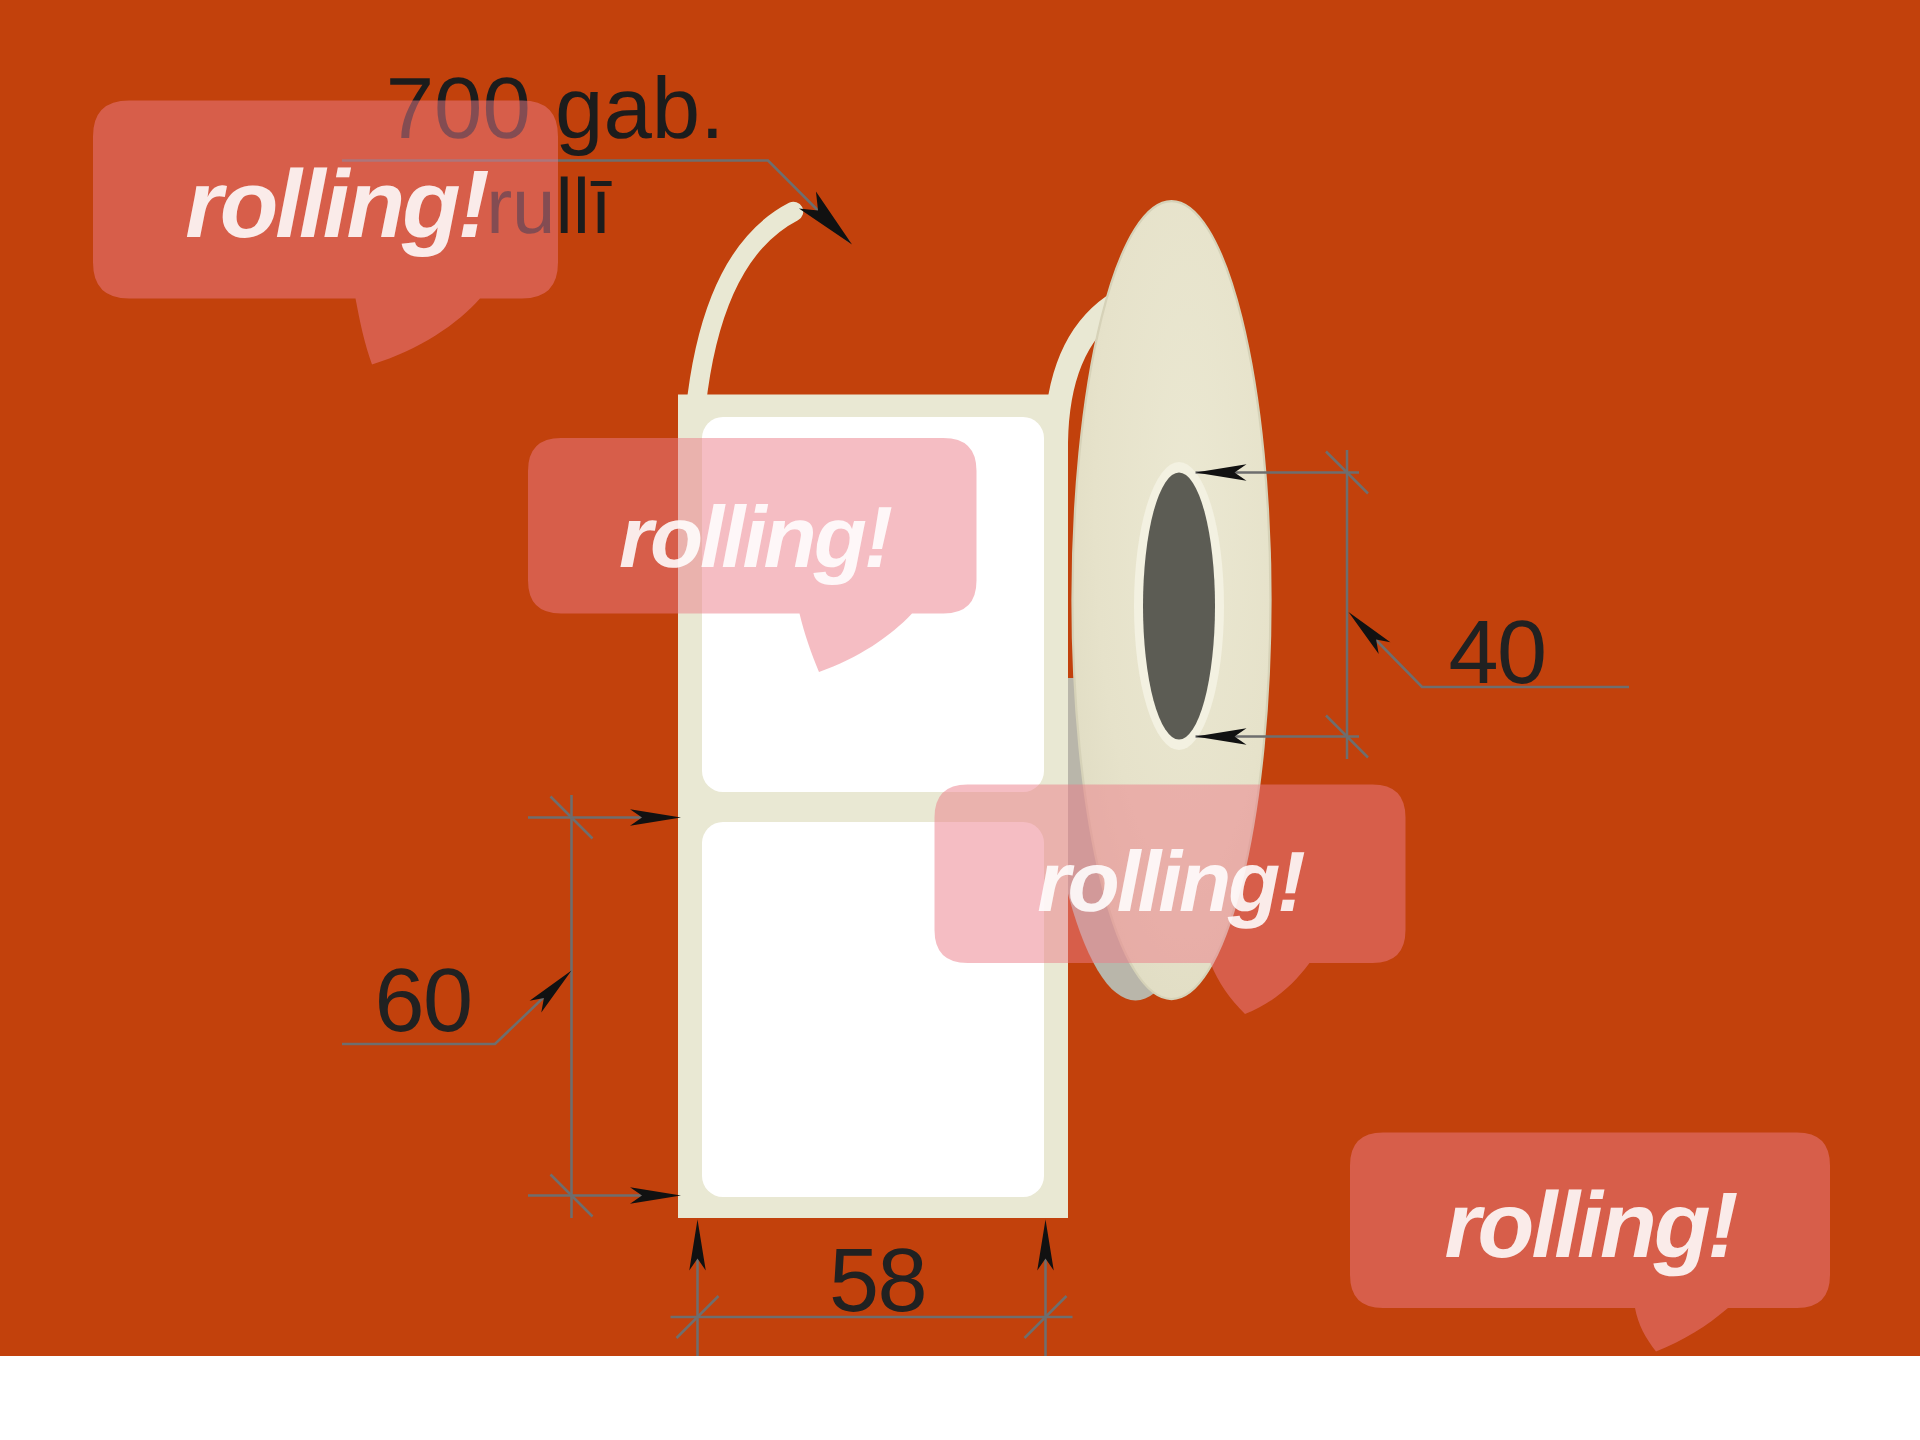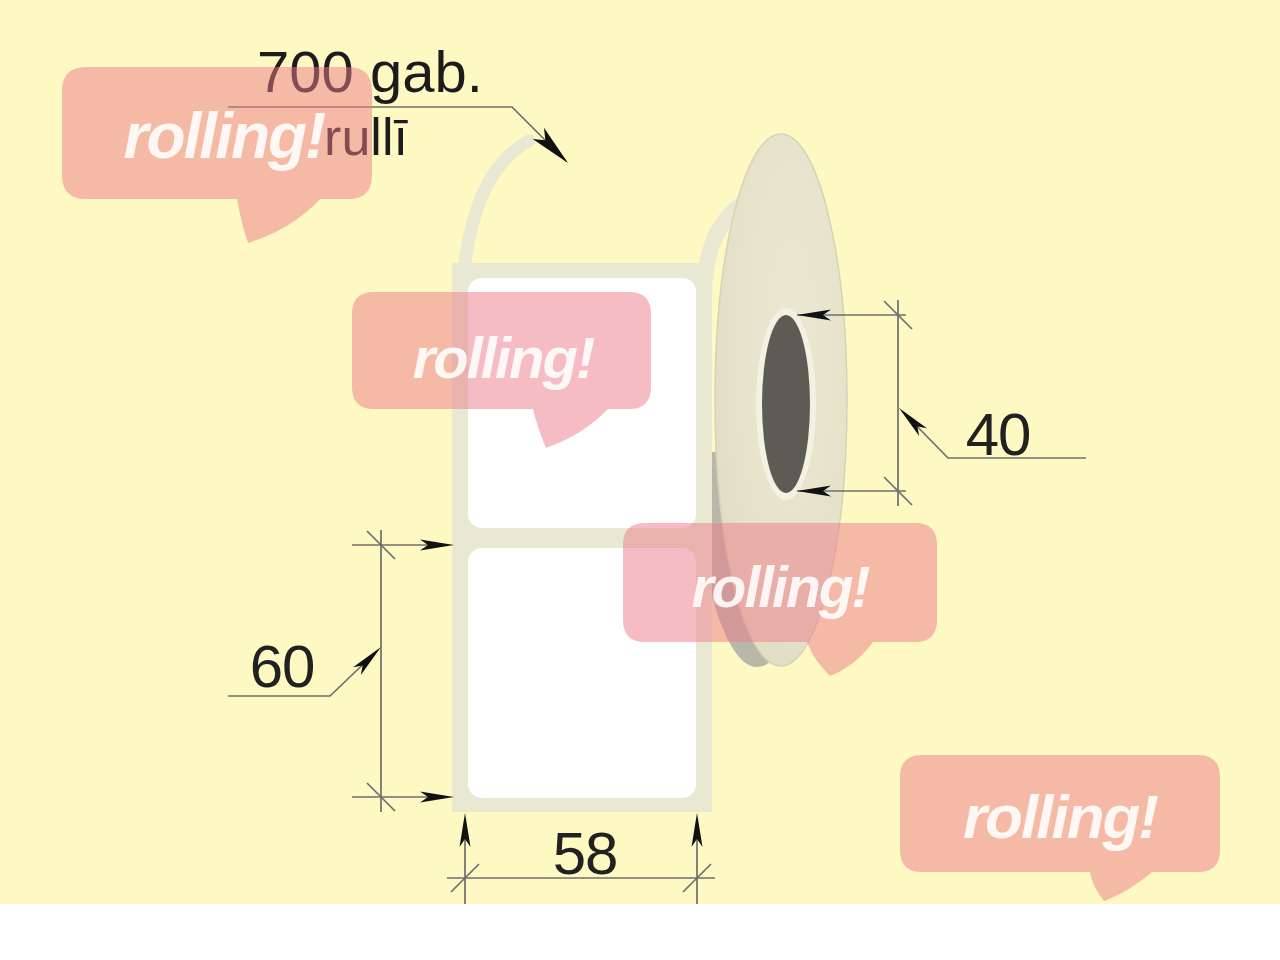--- a/index.html
+++ b/index.html
@@ -1,16 +1,16 @@
 <!DOCTYPE html>
 <html><head>
 <meta charset="utf-8">
 <style>
   html,body{margin:0;padding:0;background:#ffffff;}
-  .stage{position:relative;width:1280px;height:904px;background:#fef9c3;overflow:hidden;
+  .stage{position:relative;width:1280px;height:904px;background:#c2410c;overflow:hidden;
          font-family:"Liberation Sans",sans-serif;}
   svg{display:block;}
   text{font-family:"Liberation Sans",sans-serif;}
   .dim-text{fill:#212121;font-size:60px;letter-spacing:-1px;}
   .callout-text{fill:#1c1c1c;}
   .wm-text{fill:#ffffff;fill-opacity:.88;font-weight:bold;font-style:italic;letter-spacing:-2px;}
 </style>
 </head>
 <body>
 

